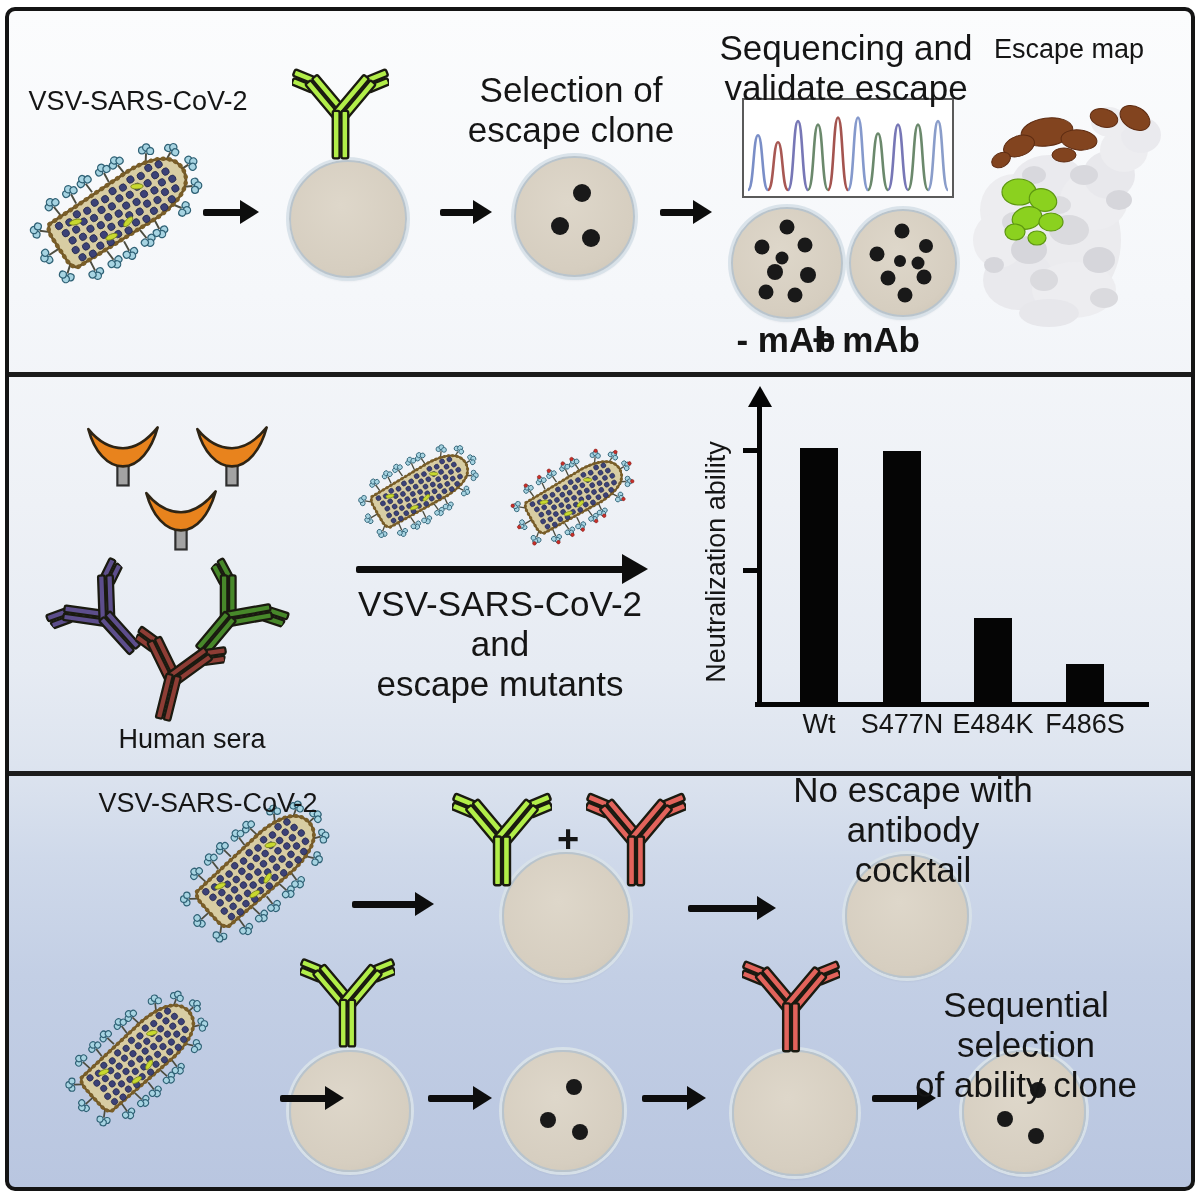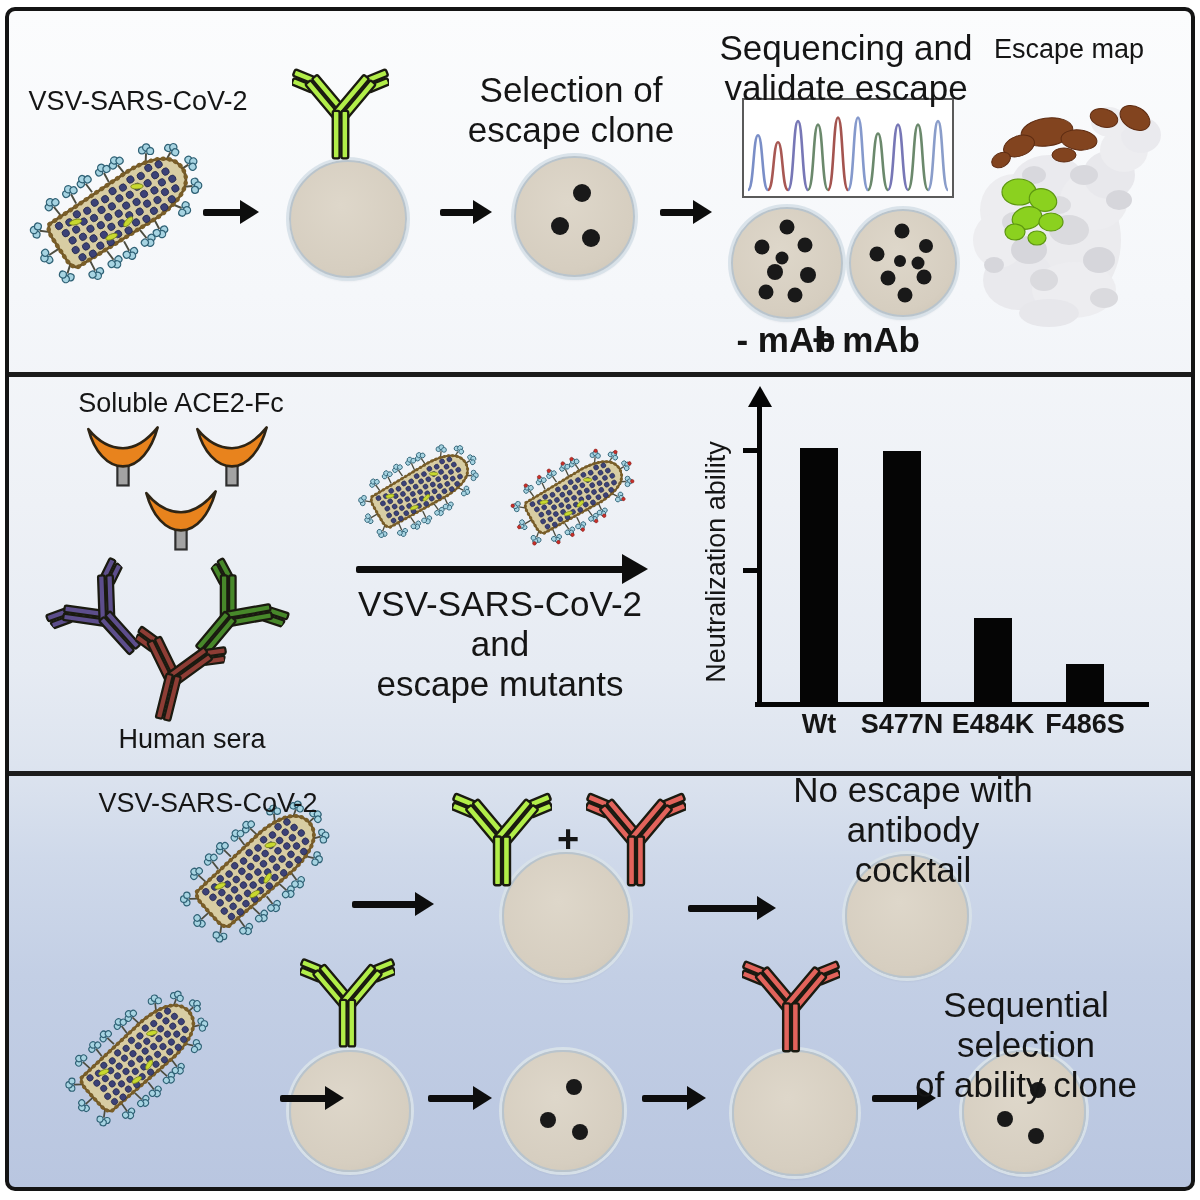--- a/index.html
+++ b/index.html
@@ -36,21 +36,21 @@
   #chart{position:absolute;left:692px;top:392px;width:480px;height:370px;z-index:14;}
   #chart .yaxis{position:absolute;left:65px;top:14px;width:5px;height:296px;background:#050505;}
   #chart .yarrow{position:absolute;left:55.5px;top:-4px;width:0;height:0;
                  border-left:12px solid transparent;border-right:12px solid transparent;border-bottom:21px solid #050505;}
   #chart .xaxis{position:absolute;left:63px;top:310px;width:394px;height:5px;background:#050505;}
   #chart .tick{position:absolute;left:51px;width:14px;height:5px;background:#050505;}
   #chart .ylabel{position:absolute;left:-146px;top:155px;width:340px;height:30px;
                  transform:rotate(-90deg);text-align:center;font-size:27px;white-space:nowrap;}
   #bars{position:absolute;left:70px;top:54px;width:390px;height:256px;}
   #bars .bar{position:absolute;bottom:0;width:38px;background:#050505;}
-  .bar-label{position:absolute;top:317px;width:110px;text-align:center;font-size:27px;font-weight:700;}
+  .bar-label{position:absolute;top:317px;width:110px;text-align:center;font-size:27px;font-weight:400;}
   .plus{position:absolute;font-size:38px;font-weight:700;z-index:26;}
   .hidden-defs{position:absolute;width:0;height:0;overflow:hidden;}
 </style>
 </head>
 <body>
 
 <svg class="hidden-defs" xmlns="http://www.w3.org/2000/svg">
   <defs>
     <symbol id="sym-ab" viewBox="0 0 106 114">
       <g stroke="#1a1a10" stroke-width="2.6" fill="currentColor">
@@ -372,21 +372,20 @@
     <g fill="var(--escape_green)" stroke="#5d9711" stroke-width="1.2">
       <ellipse cx="60" cy="112" rx="17" ry="13"></ellipse>
       <ellipse cx="84" cy="120" rx="14" ry="11" transform="rotate(20 84 120)"></ellipse>
       <ellipse cx="68" cy="138" rx="15" ry="11" transform="rotate(-15 68 138)"></ellipse>
       <ellipse cx="92" cy="142" rx="12" ry="9"></ellipse>
       <ellipse cx="56" cy="152" rx="10" ry="8"></ellipse>
       <ellipse cx="78" cy="158" rx="9" ry="7"></ellipse>
     </g>
   </svg>
 
-  <div class="t title" style="left:70px;top:388px;width:222px">Soluble ACE2-Fc</div>
   <svg class="ace2" style="left:84px;top:420px;width:78px;height:72px">
       <use href="#sym-ace2"></use>
     </svg>
   <svg class="ace2" style="left:193px;top:420px;width:78px;height:72px">
       <use href="#sym-ace2"></use>
     </svg>
   <svg class="ace2" style="left:142px;top:484px;width:78px;height:72px">
       <use href="#sym-ace2"></use>
     </svg>
 

